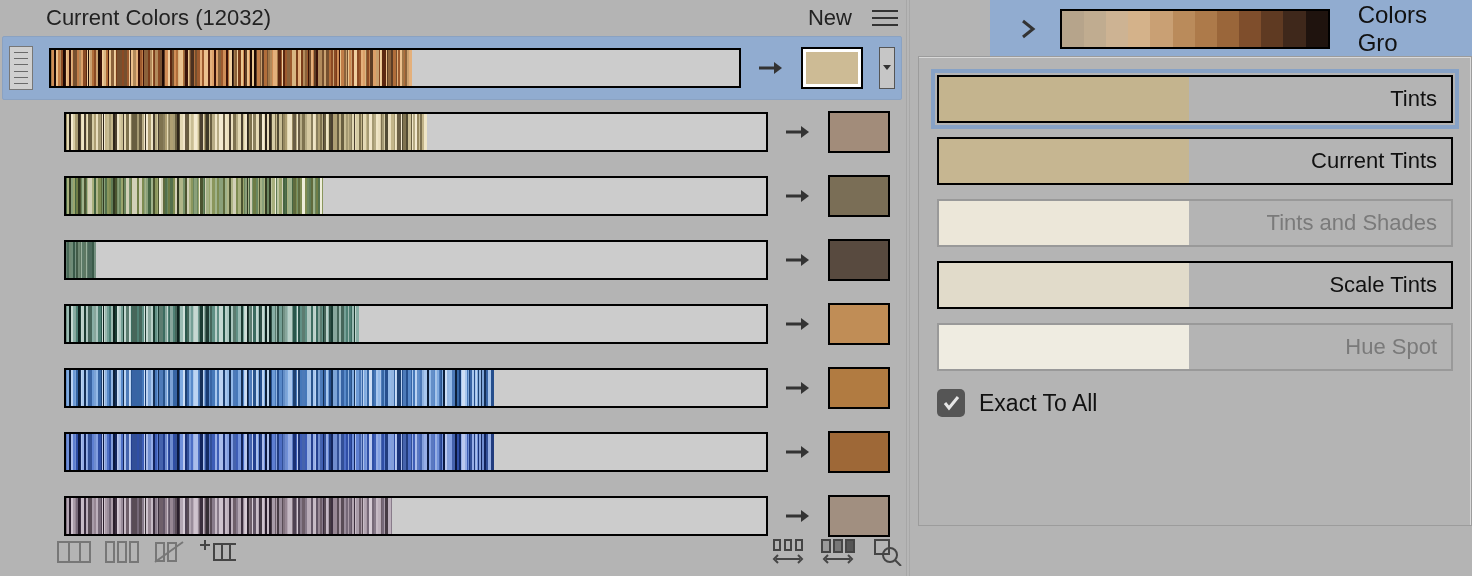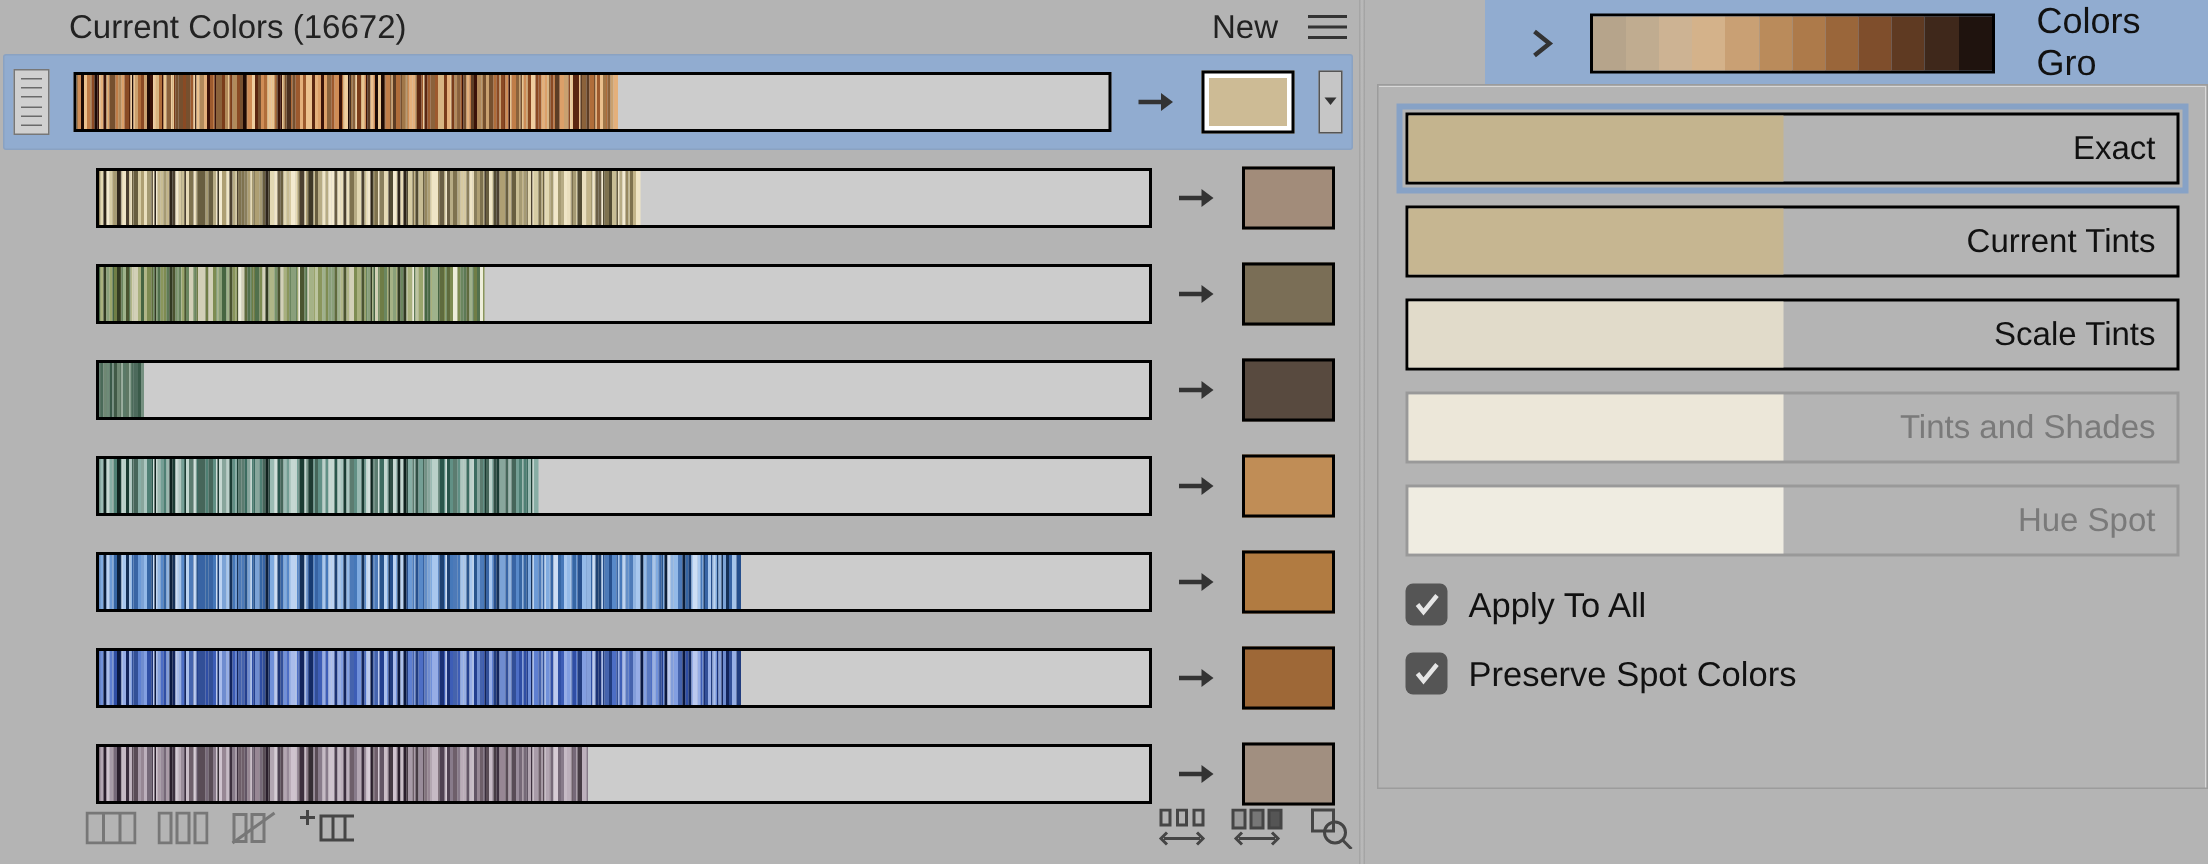--- a/index.html
+++ b/index.html
@@ -103,21 +103,21 @@
   .spectrum div { height:100%; }
   .cg-label { font-size: 24px; color:#111; margin-left: 8px; }
 </style>
 </head>
 <body>
 
 <div class="app">
 
   <div class="left-panel">
     <div class="panel-header">
-      <div class="panel-title">Current Colors (16672)</div>
+      <div class="panel-title">Current Colors (12032)</div>
       <div class="panel-header-right">
         <div class="new-label">New</div>
         <div class="hamburger">
           <svg width="26" height="18" viewBox="0 0 26 18">
               <g stroke="#333" stroke-width="2">
                 <line x1="0" y1="2" x2="26" y2="2"></line>
                 <line x1="0" y1="9" x2="26" y2="9"></line>
                 <line x1="0" y1="16" x2="26" y2="16"></line>
               </g>
             </svg>
@@ -1862,50 +1862,42 @@
           <div style="flex: 1 1 0%; background: rgb(31, 19, 14);"></div>
         </div>
       <div class="cg-label">Colors Gro</div>
     </div>
   </div>
 
   <div class="popup">
     <div id="opts">
         <div class="opt selected-wrap">
           <div class="osw" style="background: rgb(196, 180, 142);"></div>
-          <div class="olbl">Exact</div>
+          <div class="olbl">Tints</div>
         </div>
         <div class="opt">
           <div class="osw" style="background: rgb(198, 182, 145);"></div>
           <div class="olbl">Current Tints</div>
         </div>
+        <div class="opt disabled">
+          <div class="osw" style="background: rgb(236, 231, 217);"></div>
+          <div class="olbl">Tints and Shades</div>
+        </div>
         <div class="opt">
           <div class="osw" style="background: rgb(225, 219, 202);"></div>
           <div class="olbl">Scale Tints</div>
-        </div>
-        <div class="opt disabled">
-          <div class="osw" style="background: rgb(236, 231, 217);"></div>
-          <div class="olbl">Tints and Shades</div>
         </div>
         <div class="opt disabled">
           <div class="osw" style="background: rgb(239, 236, 225);"></div>
           <div class="olbl">Hue Spot</div>
         </div>
       </div>
     <div class="check-row">
       <div class="checkbox">
         <svg width="18" height="18" viewBox="0 0 18 18">
             <path d="M3 9 L7 14 L16 3" stroke="#e6e6e6" stroke-width="3" fill="none"></path>
           </svg>
       </div>
-      <div class="check-label">Apply To All</div>
-    </div>
-    <div class="check-row">
-      <div class="checkbox">
-        <svg width="18" height="18" viewBox="0 0 18 18">
-            <path d="M3 9 L7 14 L16 3" stroke="#e6e6e6" stroke-width="3" fill="none"></path>
-          </svg>
-      </div>
-      <div class="check-label">Preserve Spot Colors</div>
+      <div class="check-label">Exact To All</div>
     </div>
   </div>
 
 </div>
 
 </body></html>

